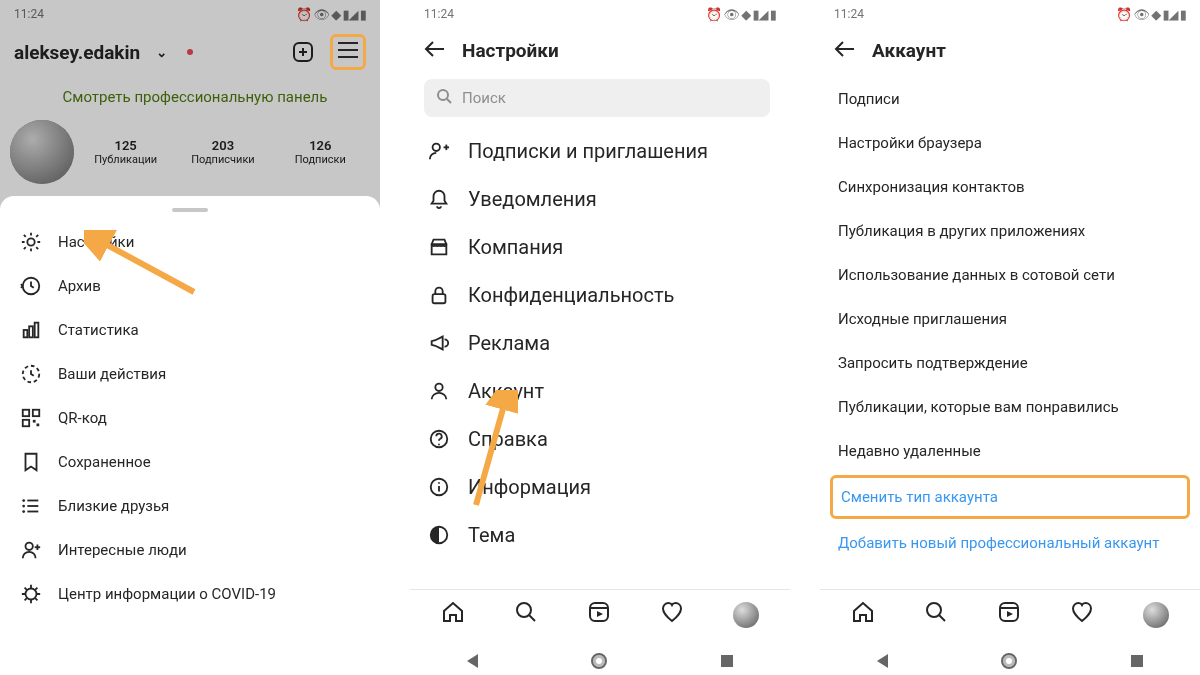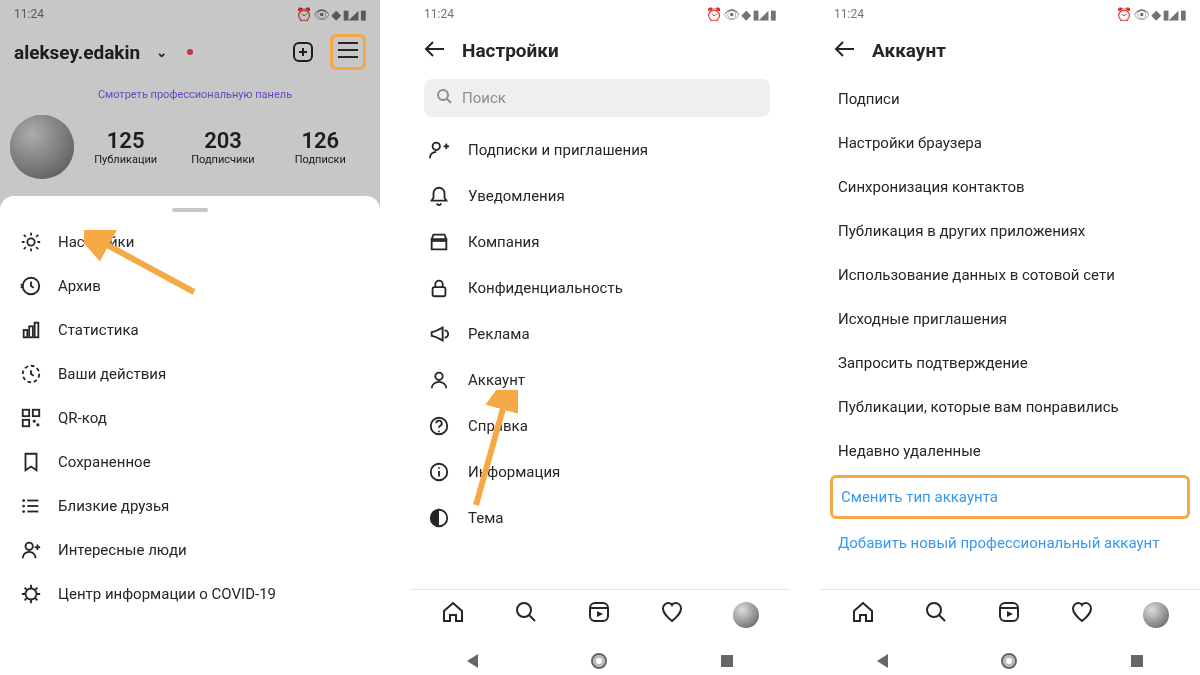--- a/index.html
+++ b/index.html
@@ -28,26 +28,26 @@
   .p1-header {
     display:flex; align-items:center; justify-content:space-between;
     padding: 10px 14px 6px 14px;
   }
   .p1-username { font-size: 19px; font-weight: 700; display:flex; align-items:center; gap:16px;}
   .p1-username .chev { font-size:13px; }
   .p1-username .dot { width:6px;height:6px;border-radius:50%;background:#ed4956; display:inline-block; margin-left:4px;}
   .p1-header-right { display:flex; gap:14px; align-items:center;}
   .iconbtn { width:26px;height:26px; display:flex;align-items:center;justify-content:center; font-size:22px;}
   .hamburger-box { border:3px solid #f5a946; border-radius:6px; padding:4px; position:relative; z-index:6;}
-  .p1-panel-link { color:#8b5cf6; font-size:11px; text-align:center; padding: 12px 0 14px 0; margin-left: 10px;}
+  .p1-panel-link { color:#4d7c0f; font-size:15px; text-align:center; padding: 12px 0 14px 0; margin-left: 10px;}
   .p1-stats { display:flex; align-items:center; padding: 0 14px 8px 10px; gap:6px;}
   .avatar { width:64px;height:64px;border-radius:50%;background:linear-gradient(135deg,#777,#bbb); flex:none; position:relative; overflow:hidden;}
   .avatar::after{content:"";position:absolute;inset:0;background:radial-gradient(circle at 35% 30%, #ddd, #666);}
   .stat-block { flex:1; text-align:center; }
-  .stat-block .num { font-size:22px; font-weight:600; }
+  .stat-block .num { font-size:13px; font-weight:600; }
   .stat-block .lbl { font-size:11px; }
 
   .sheet {
     position:absolute; left:0; right:0; bottom:0; top:196px;
     background:#fff; border-top-left-radius:14px; border-top-right-radius:14px;
     z-index:5; padding-top:8px;
   }
   .sheet-handle { width:36px;height:4px;background:#c7c7c7;border-radius:2px;margin:4px auto 8px auto;}
   .menu-row { display:flex; align-items:center; gap:16px; padding: 11px 20px; font-size:15px; }
   .menu-row .micon { width:22px; text-align:center; font-size:20px; color:#262626; flex:none;}
@@ -60,21 +60,21 @@
 
   
   .p2-header { display:flex; align-items:center; gap:16px; padding: 14px 14px 10px 14px;}
   .p2-header .back { font-size:22px; font-weight:bold;}
   .p2-header .title { font-size:19px; font-weight:700;}
   .p2-search {
     margin: 6px 20px 10px 14px; background:#efefef; border-radius:8px;
     padding: 9px 12px; display:flex; align-items:center; gap:10px; color:#8e8e8e;
     font-size:15px;
   }
-  .settings-row { display:flex; align-items:center; gap:18px; padding: 12px 18px; font-size:15px;}
+  .settings-row { display:flex; align-items:center; gap:18px; padding: 12px 18px; font-size:20px;}
   .settings-row .sicon { width:22px; height:22px; display:flex;align-items:center;justify-content:center; font-size:20px;}
   .bottom-nav { position:absolute; bottom:40px; left:0; right:0;
     display:flex; justify-content:space-around; align-items:center; padding: 10px 6px 6px 6px;
     border-top: 1px solid #e6e6e6;
   }
   .bottom-nav .bn { font-size:22px; }
   .bottom-nav .avatar-sm { width:26px;height:26px;border-radius:50%;background:radial-gradient(circle at 35% 30%,#ddd,#555);}
   .android-nav { position:absolute; bottom:6px; left:0; right:0;
     display:flex; justify-content:space-around; align-items:center; color:#666; font-size:14px;}
   .android-nav .circle{ width:16px;height:16px;border:2px solid #666;border-radius:50%; box-shadow: 0 0 0 3px #bbb inset;}

